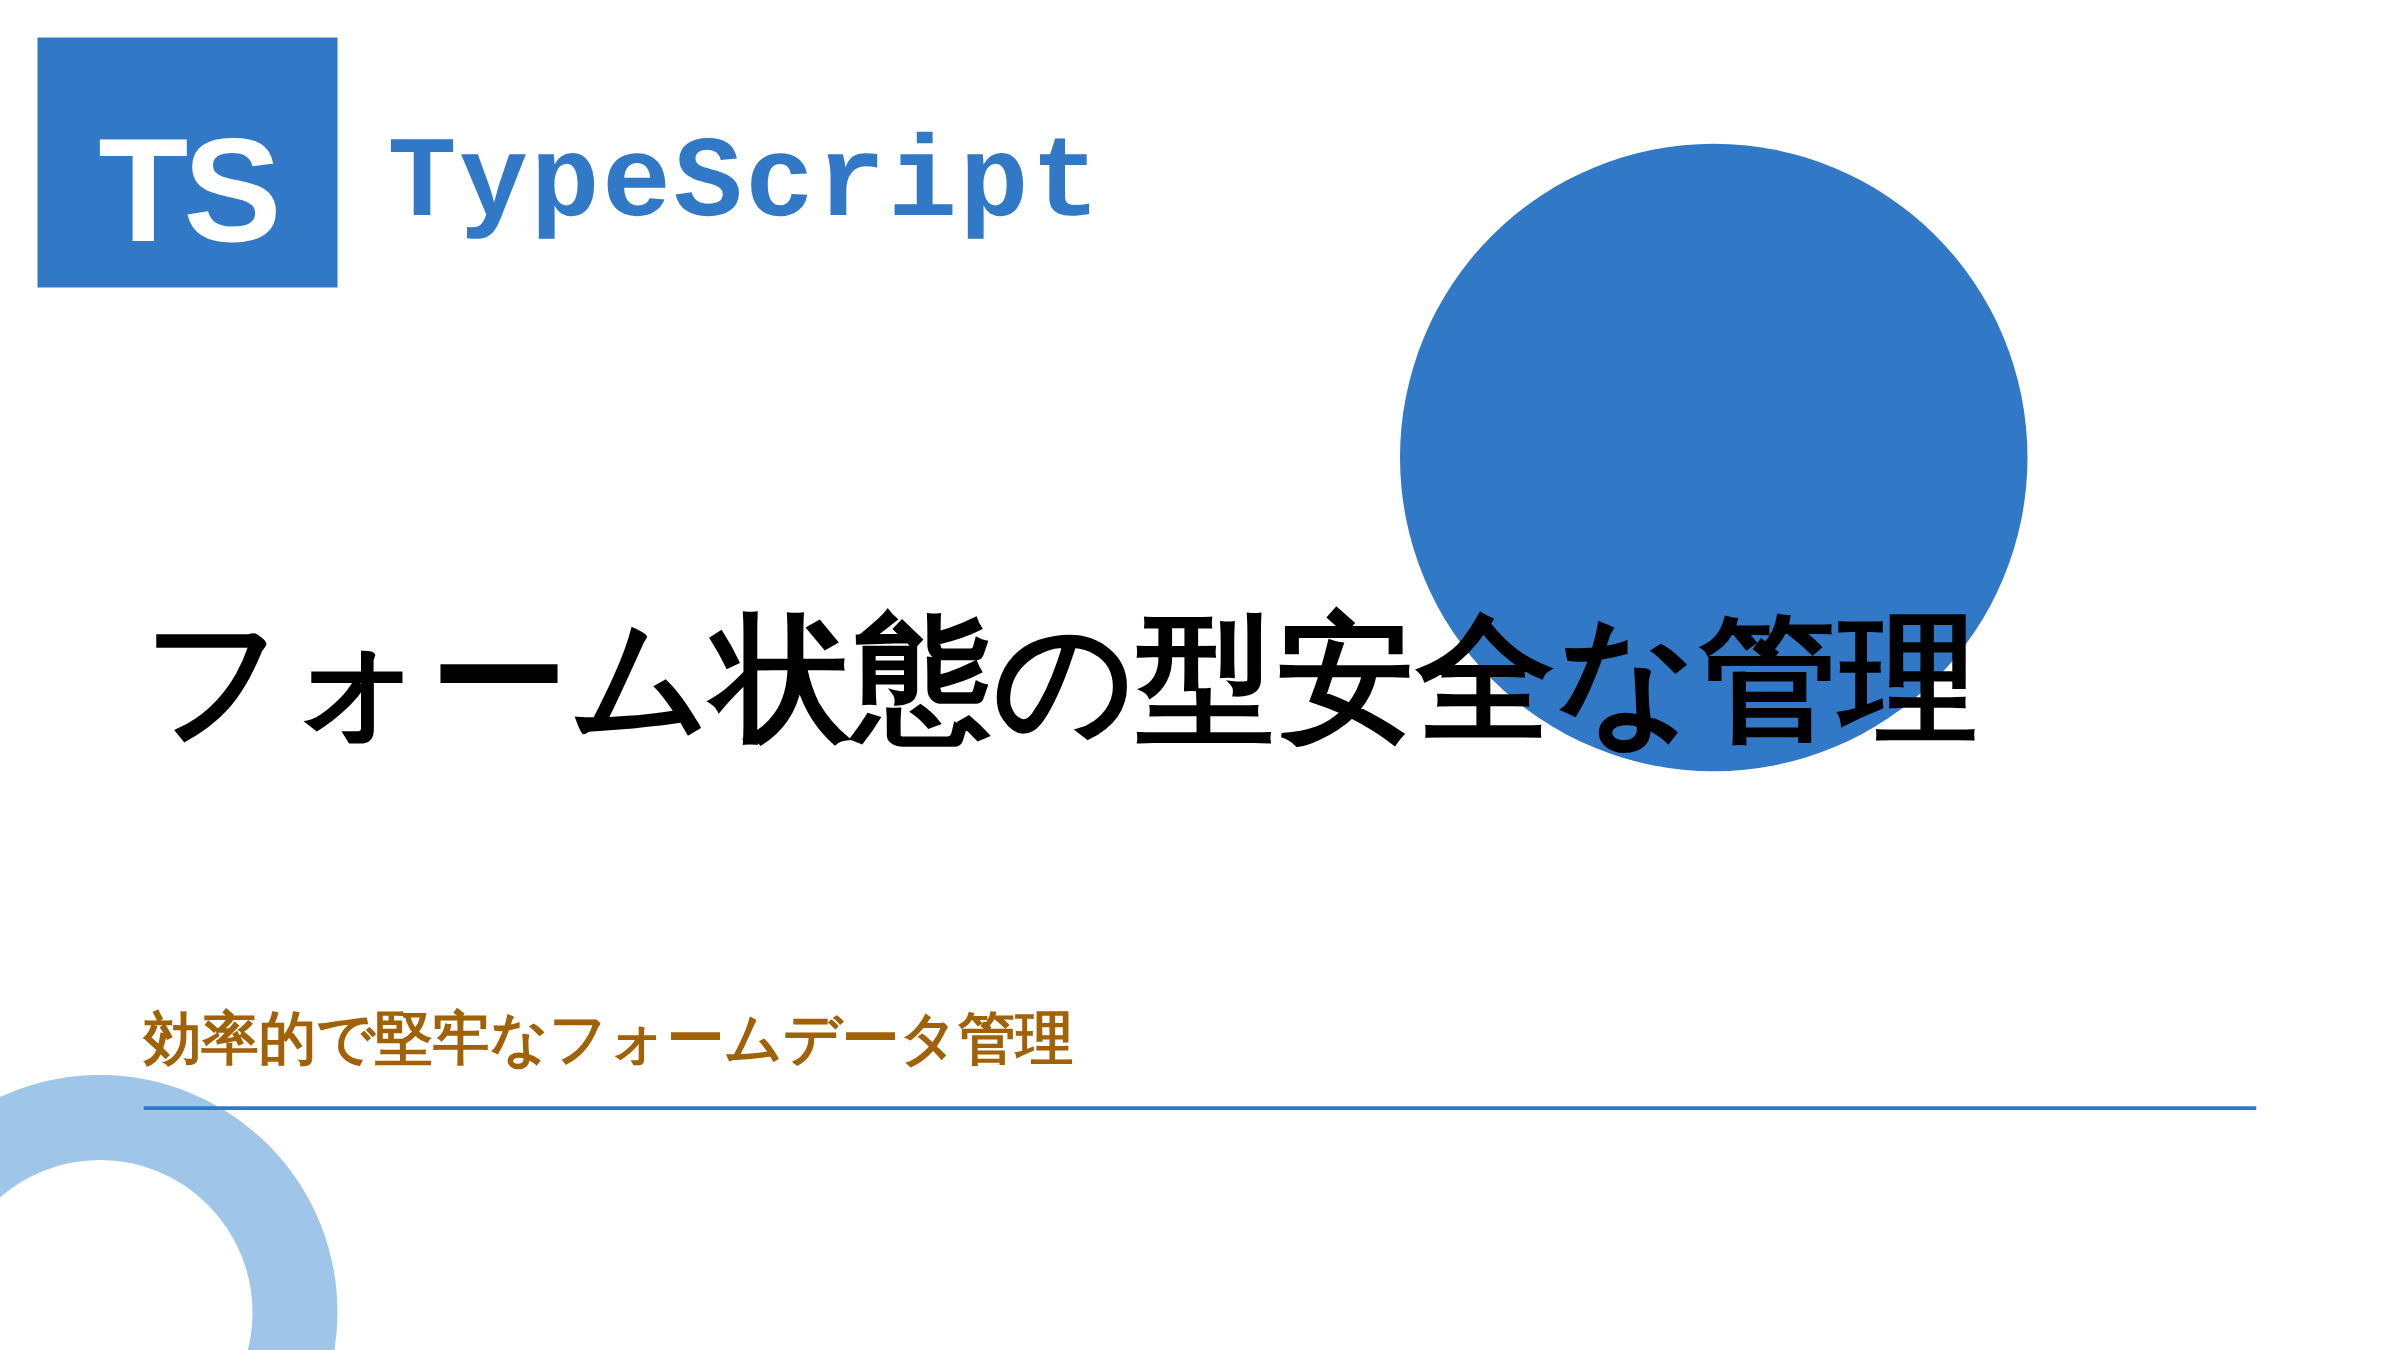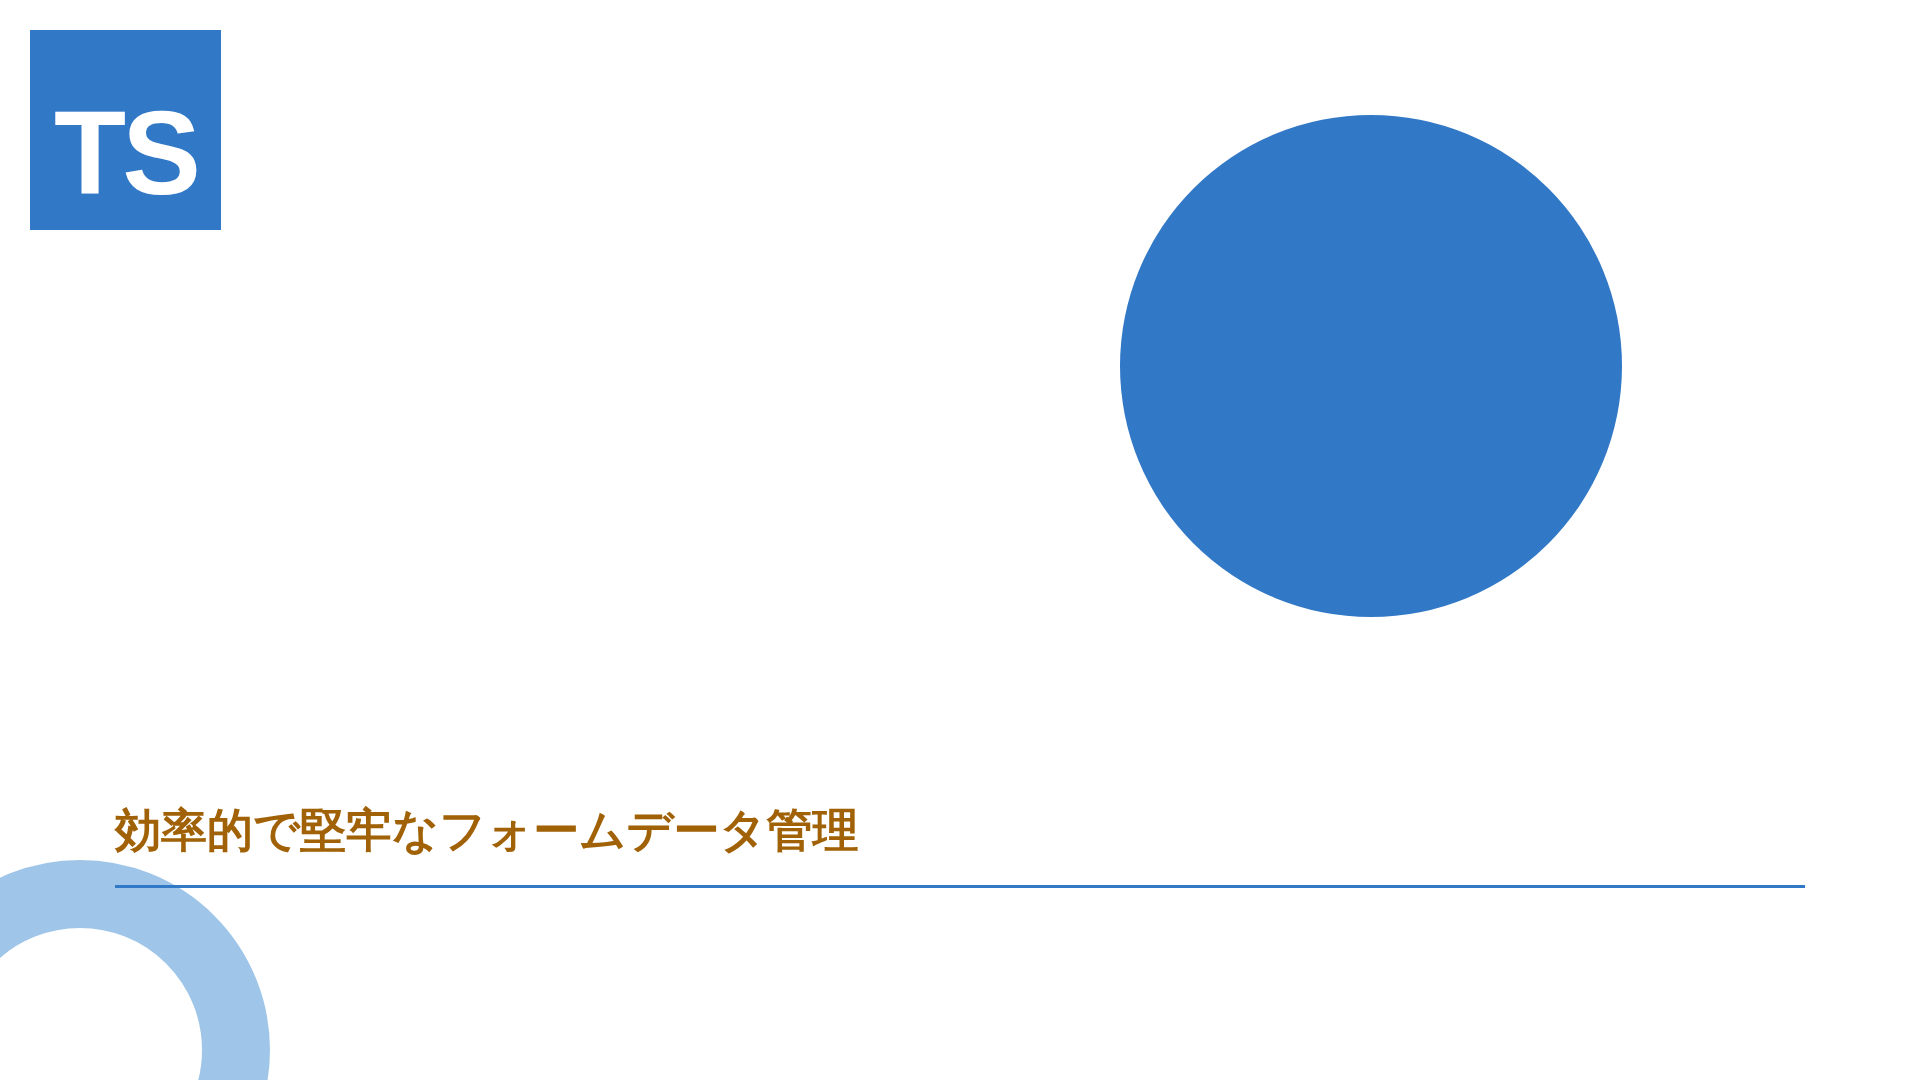--- a/index.html
+++ b/index.html
@@ -20,21 +20,21 @@
     .slide {
       width: 100%;
       height: 100%;
       position: relative;
     }
     
     .ts-logo {
       position: absolute;
       top: 30px;
       left: 30px;
-      width: 191px;
+      width: 240px;
       height: 200px;
       background: #3178c6;
       display: flex;
       align-items: flex-end;
       justify-content: center;
       padding-bottom: 18px;
     }
     
     .ts-logo-text {
       color: #ffffff;
@@ -112,19 +112,21 @@
 
 <div class="slide">
 
   <div class="circle-large"></div>
   <div class="circle-ring"></div>
 
   <div class="ts-logo">
     <span class="ts-logo-text">TS</span>
   </div>
 
+  <div class="typescript-label">TypeScript</div>
 
+  <h1 class="main-title">フォーム状態の型安全な管理</h1>
 
   <div class="subtitle">効率的で堅牢なフォームデータ管理</div>
 
   <div class="divider"></div>
 
 </div>
 
 </body></html>

